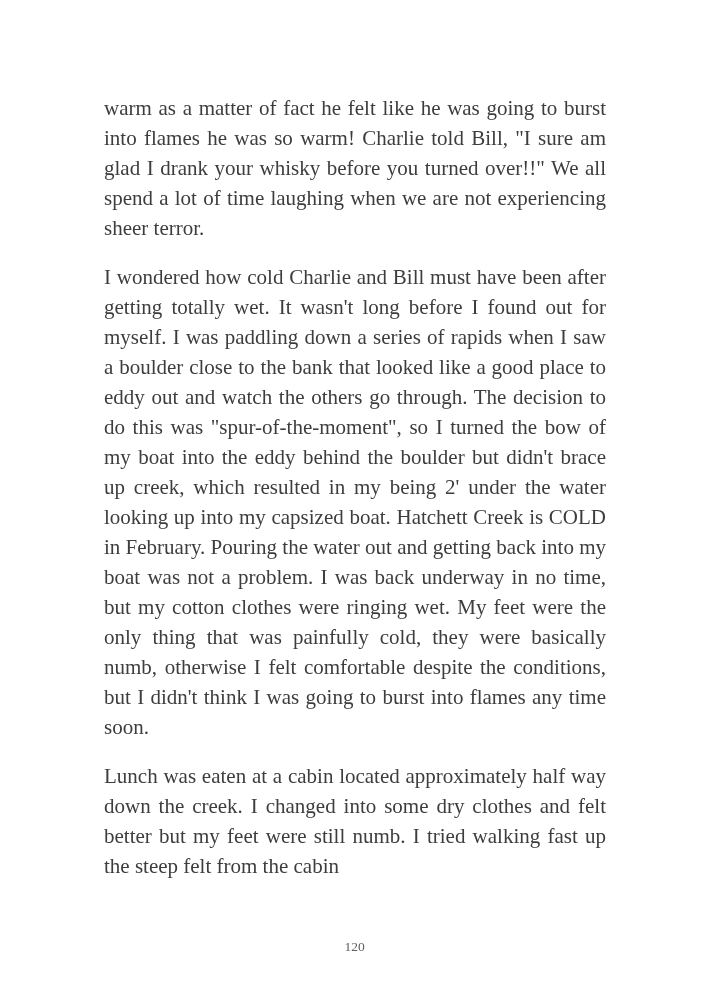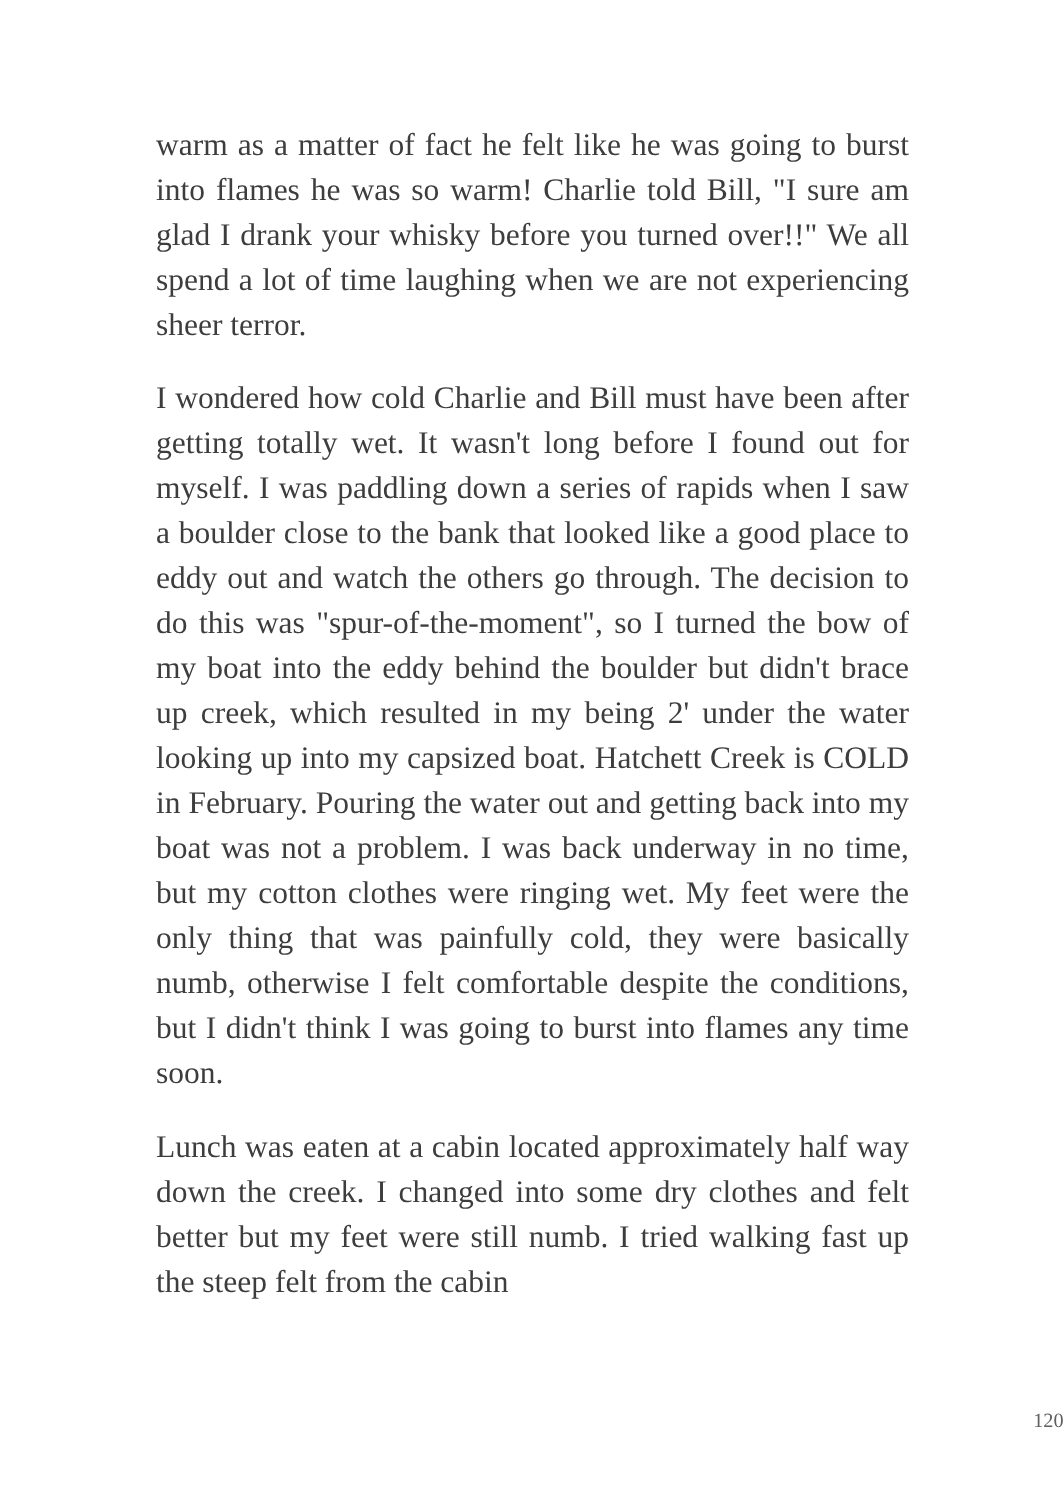--- a/index.html
+++ b/index.html
@@ -19,32 +19,32 @@
   .text-block {
     position: absolute;
     left: 104px;
     top: 81px;
     width: 502px;
     font-size: 21px;
     line-height: 30px;
     text-align: justify;
   }
   .text-block p {
-    margin: 0 0 19px 0;
+    margin: 12px 0 19px 0;
     padding: 0;
   }
   .text-block p:last-child {
     margin-bottom: 0;
   }
   .page-number {
     position: absolute;
     left: 0;
     right: 0;
     top: 939px;
-    text-align: right;
+    text-align: center;
     font-size: 13.5px;
     line-height: 16px;
     color: #5f5f5f;
   }
 </style>
 </head>
 <body>
 
 <div class="page">
   <div class="text-block">

